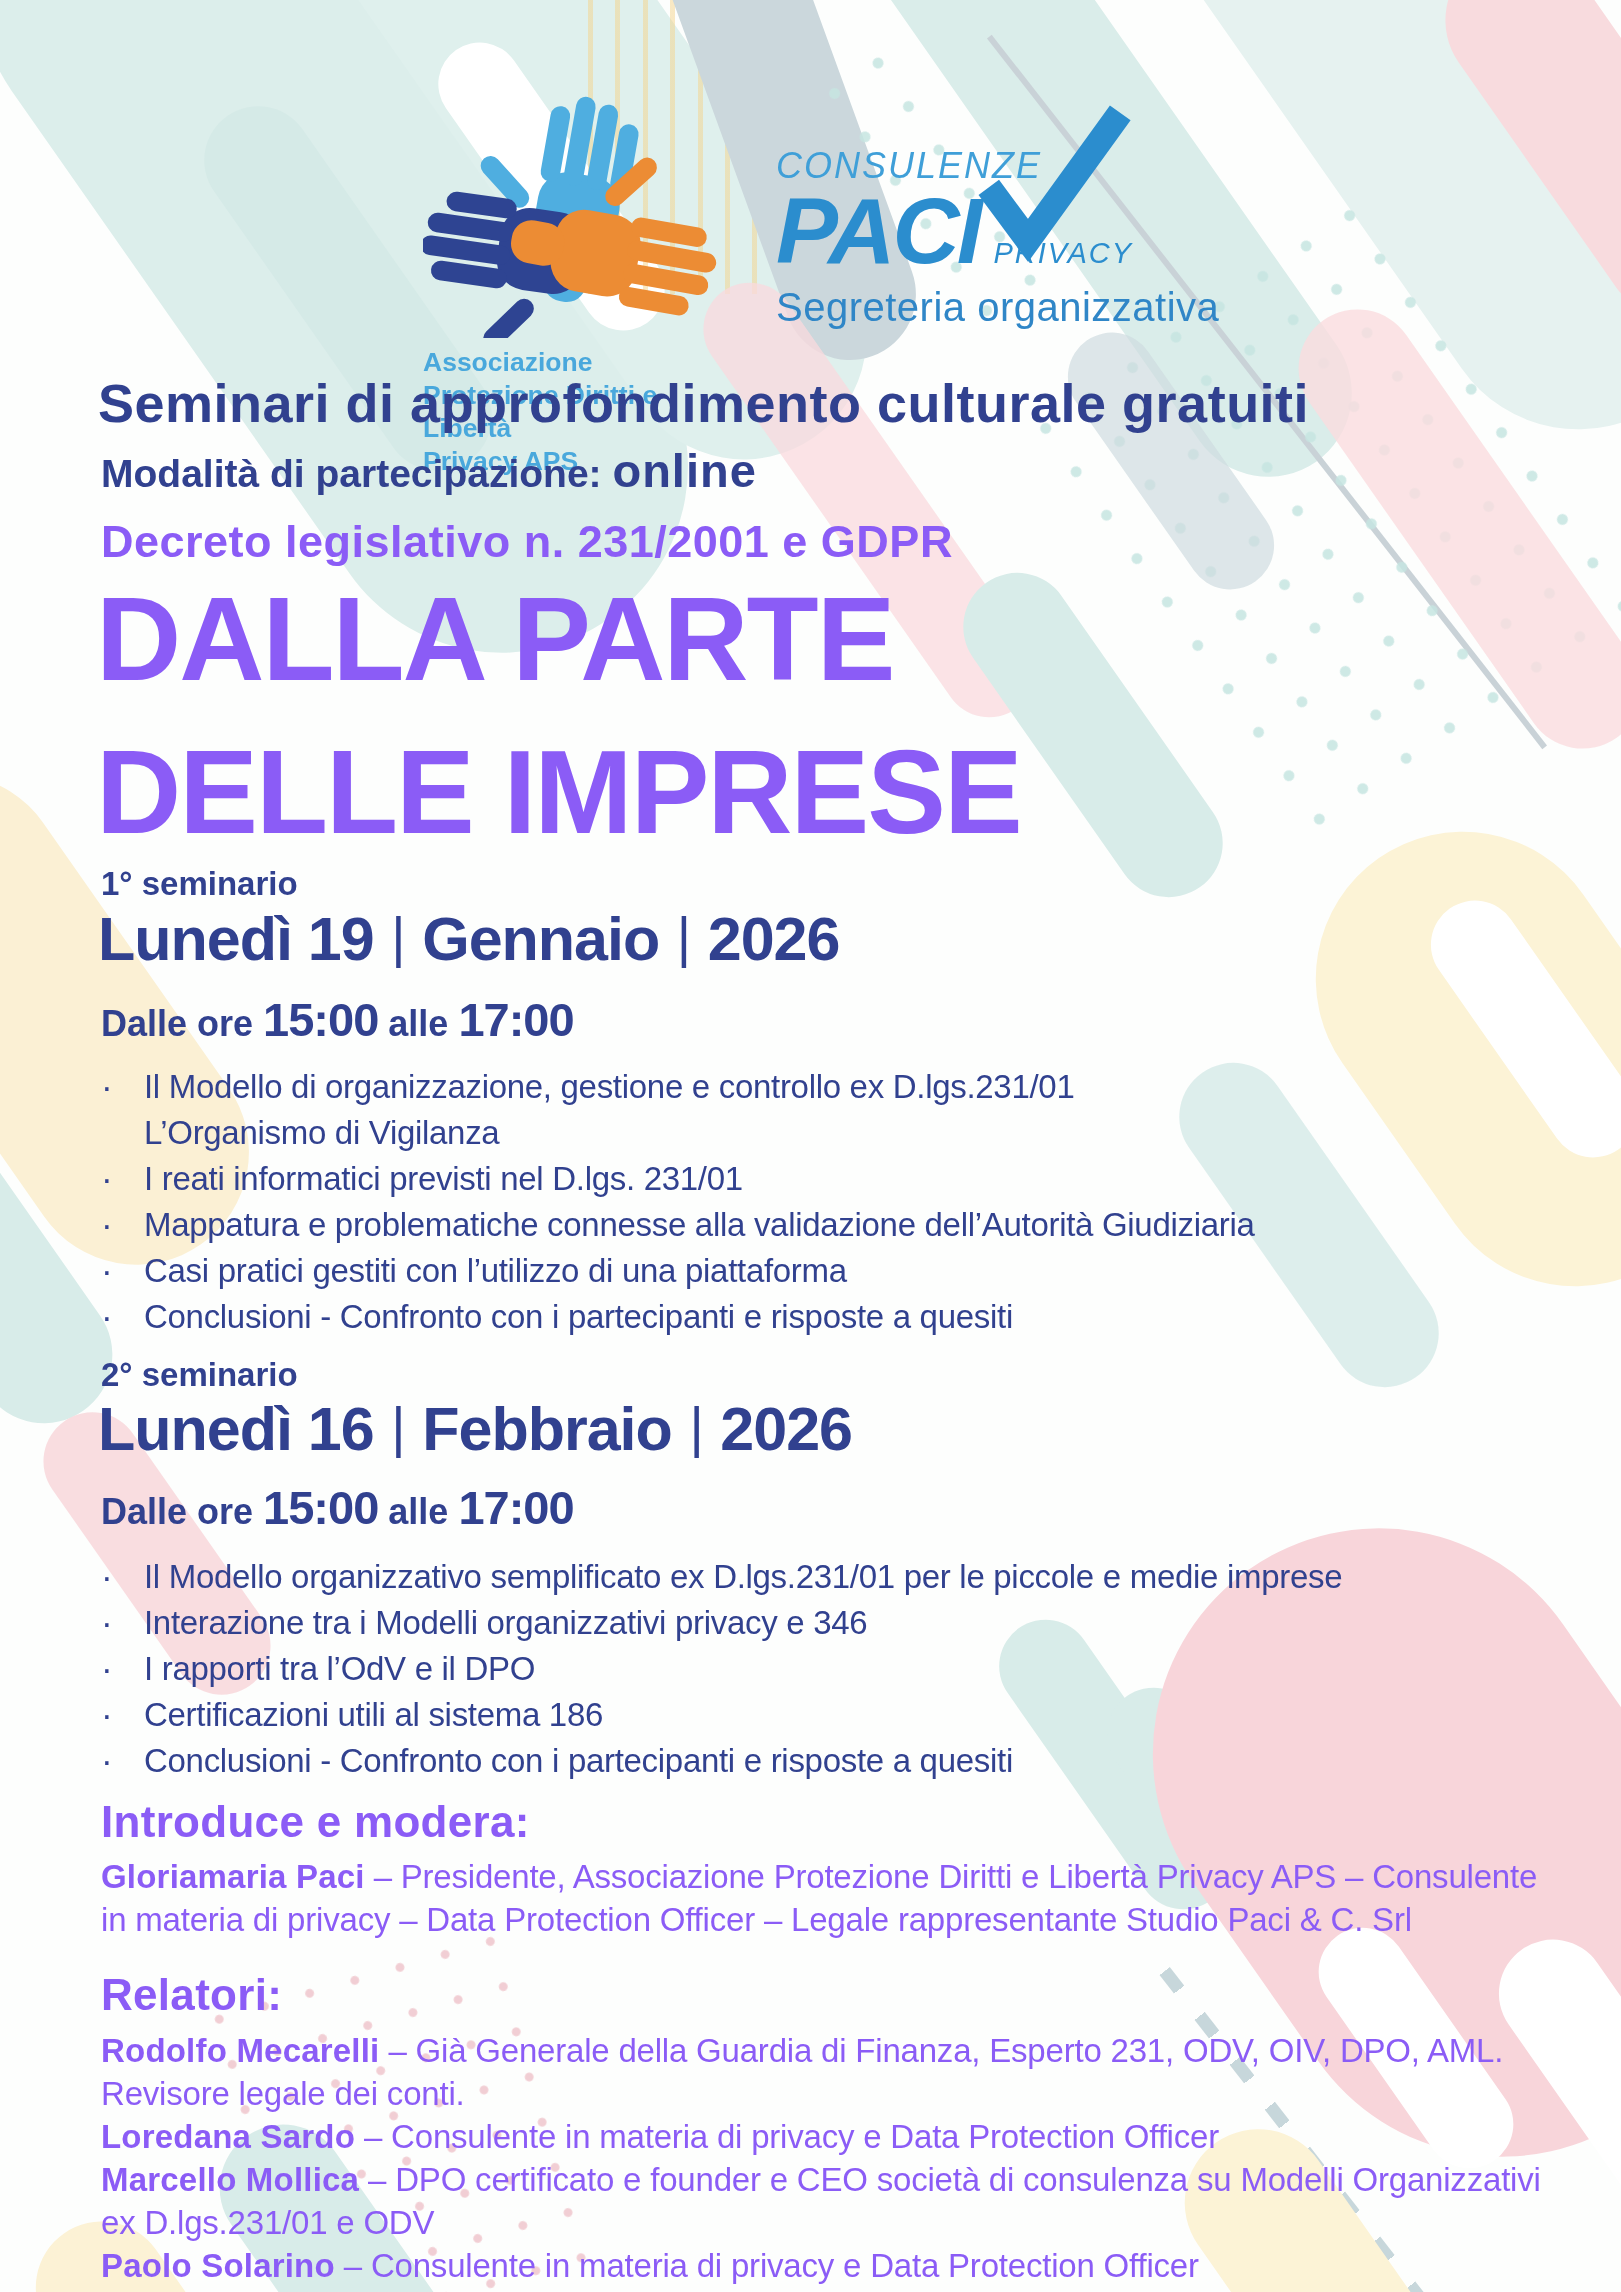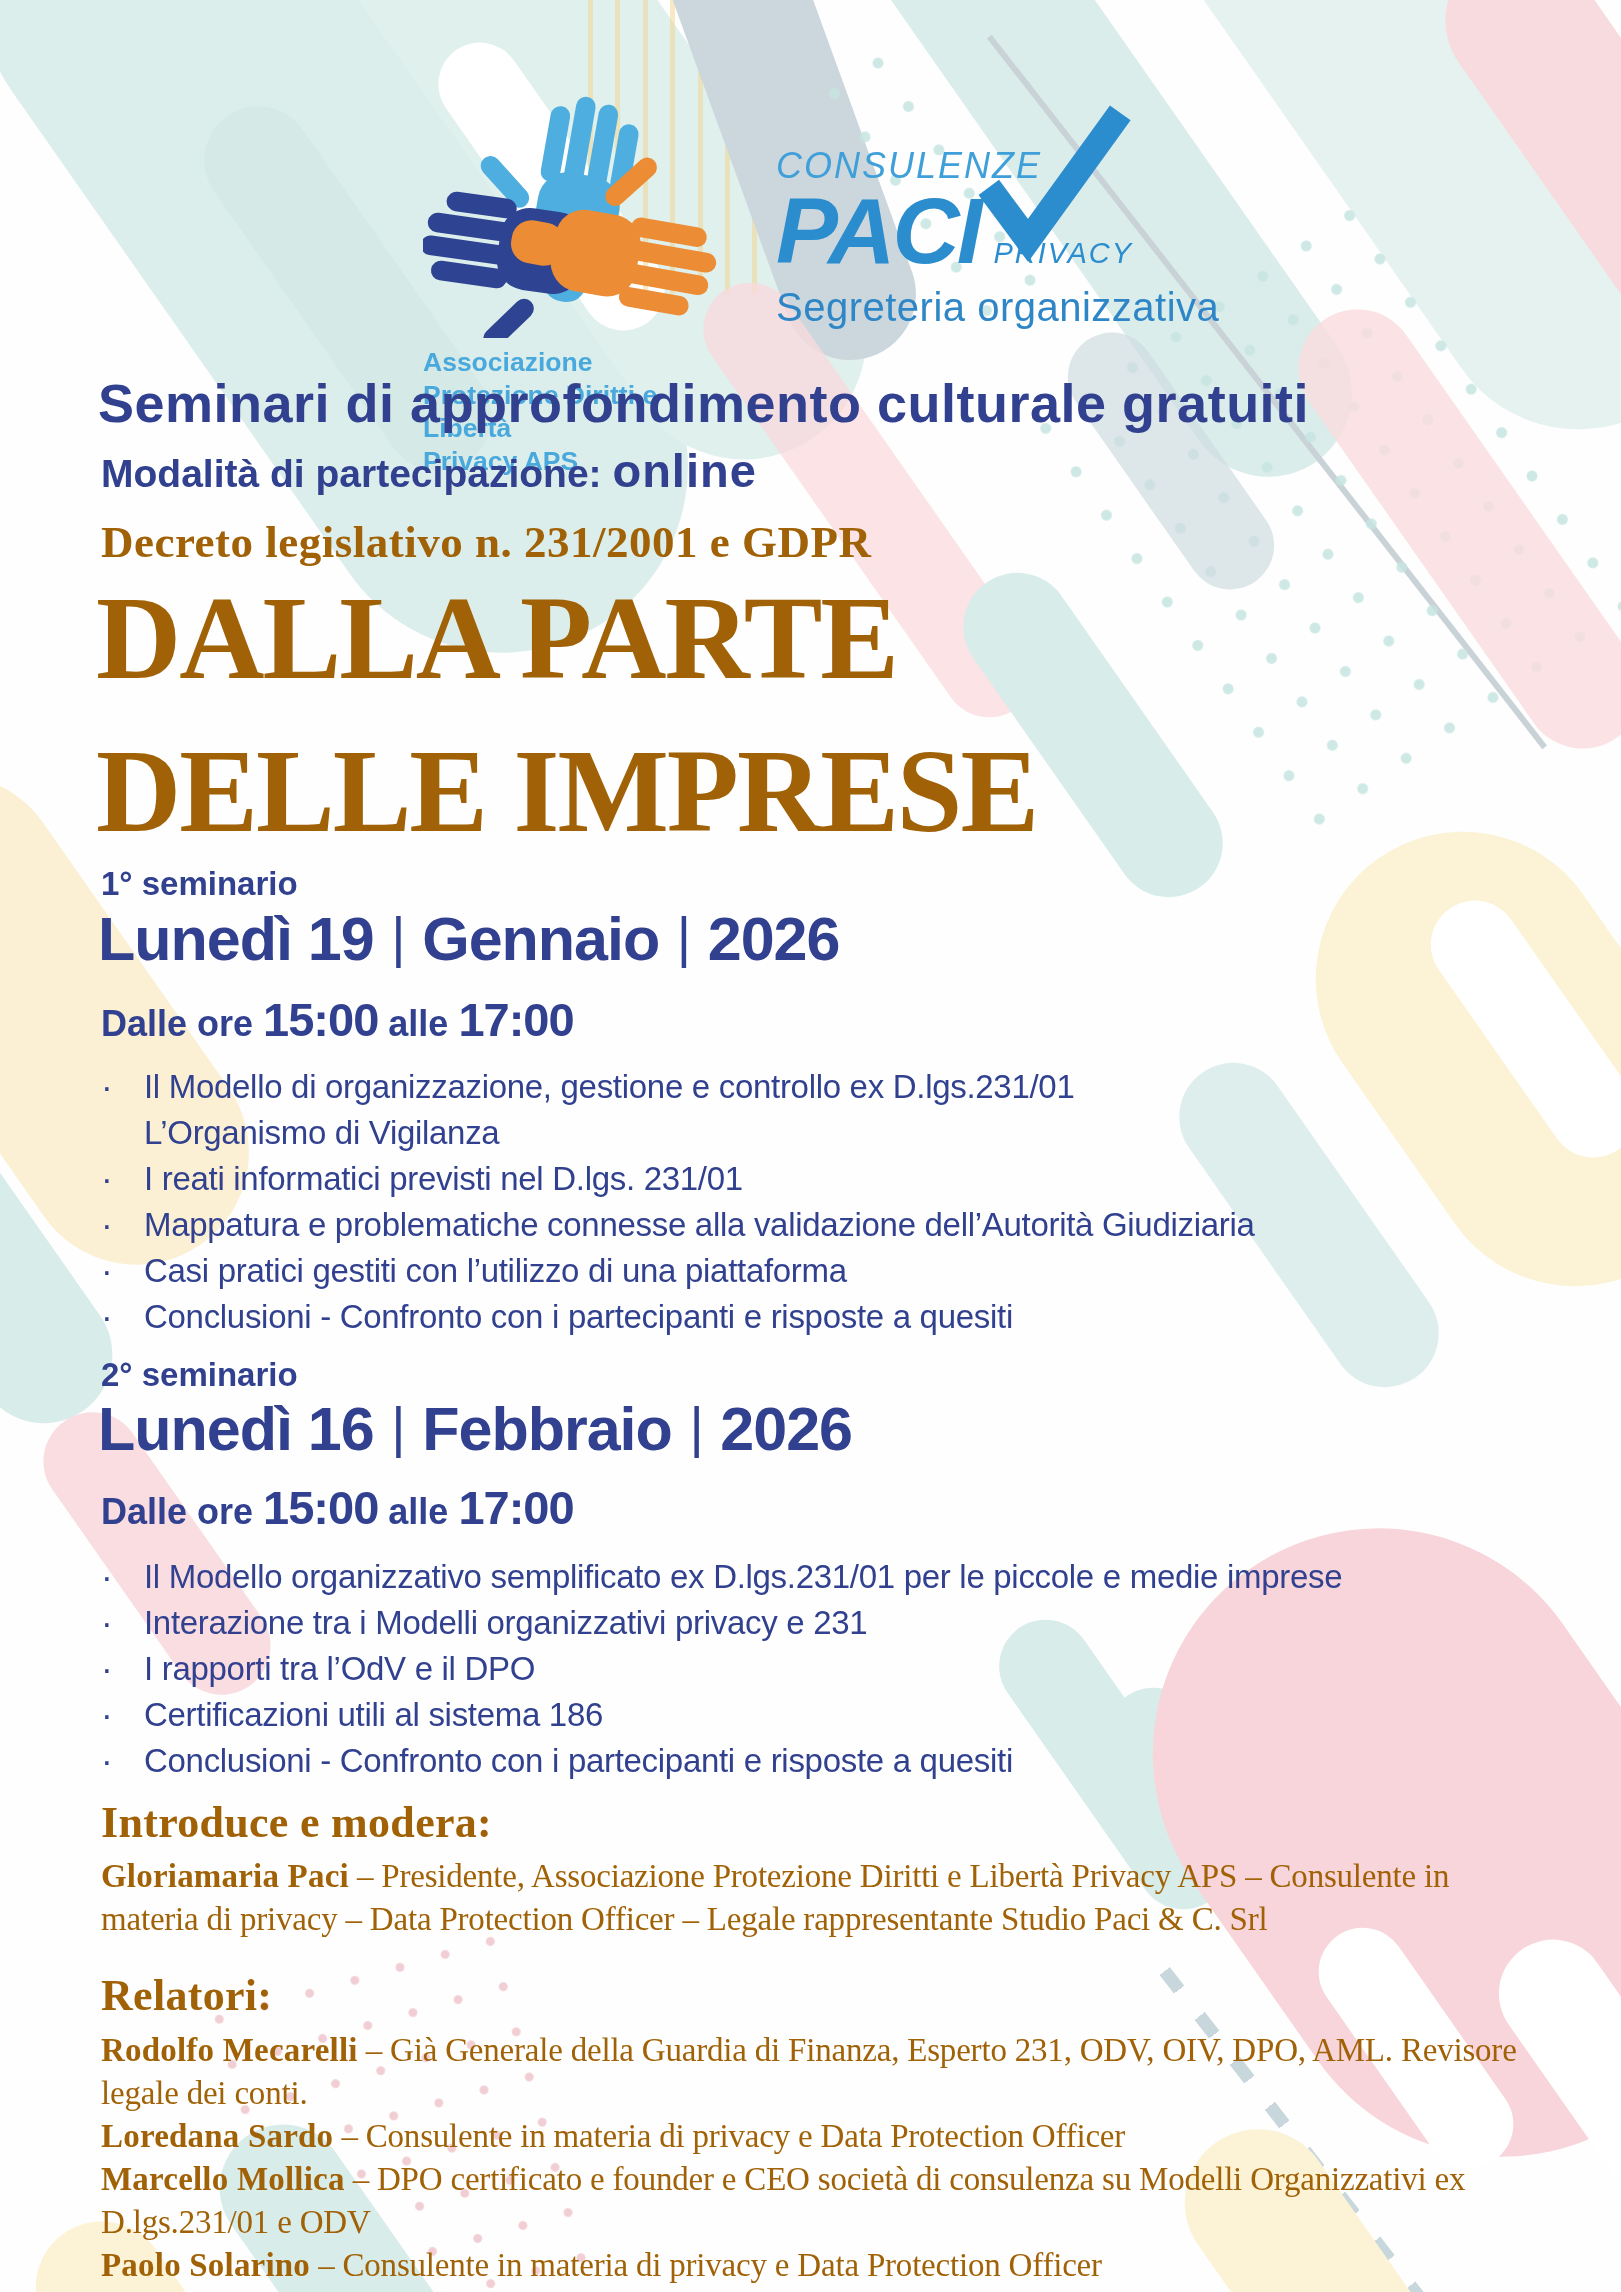--- a/index.html
+++ b/index.html
@@ -18,21 +18,21 @@
     background-image:radial-gradient(circle,#F0C9CF 3.9px,transparent 4.9px);
     background-size:47px 47px; opacity:.9;}
   .dash{position:absolute; transform:rotate(-38deg);
     background:repeating-linear-gradient(to bottom,#C7D7DB 0 23.5px,transparent 23.5px 57px);}
   .ylines{position:absolute;
     background:repeating-linear-gradient(90deg,rgba(244,211,138,.5) 0 4.9px,transparent 4.9px 27.4px);}
   .thinline{position:absolute; background:#C9D2D7; transform:rotate(-38deg);}
   
   .abs{position:absolute;}
   .blue{color:#31418F;}
-  .orange{color:#a16207;font-family:Liberation Serif, serif;}
+  .orange{color:#8b5cf6;}
   .headline{left:98px; top:372px; font-size:54px; font-weight:bold; letter-spacing:0.5px;}
   .mode{left:101px; top:443px; font-size:39px; font-weight:bold;}
   .mode .online{font-size:47px; font-weight:bold; letter-spacing:1px;}
   .law{left:101px; top:516px; font-size:45px; font-weight:bold; letter-spacing:0.5px;}
   .big-title{left:96px; font-size:118px; font-weight:bold; letter-spacing:-2px; line-height:1;}
   .ordinal{left:101px; font-size:33px; font-weight:bold;}
   .dateline{left:98px; font-size:61px; font-weight:bold; letter-spacing:-1px;}
   .dateline .sep{font-weight:normal; font-size:55px; margin:0 17.6px; position:relative; top:-3.9px;}
   .timeline{left:101px; font-size:36px; font-weight:bold;}
   .timeline .t{font-size:47px; letter-spacing:-1px;}
@@ -180,21 +180,21 @@
     <span>alle</span>
     <span class="t">17:00</span>
   </div>
   <div class="abs topics blue" style="top:1554px;">
     <div class="topic">
       <span class="dot">·</span>
       <div>Il Modello organizzativo semplificato ex D.lgs.231/01 per le piccole e medie imprese</div>
     </div>
     <div class="topic">
       <span class="dot">·</span>
-      <div>Interazione tra i Modelli organizzativi privacy e 231</div>
+      <div>Interazione tra i Modelli organizzativi privacy e 346</div>
     </div>
     <div class="topic">
       <span class="dot">·</span>
       <div>I rapporti tra l’OdV e il DPO</div>
     </div>
     <div class="topic">
       <span class="dot">·</span>
       <div>Certificazioni utili al sistema 186</div>
     </div>
     <div class="topic">

